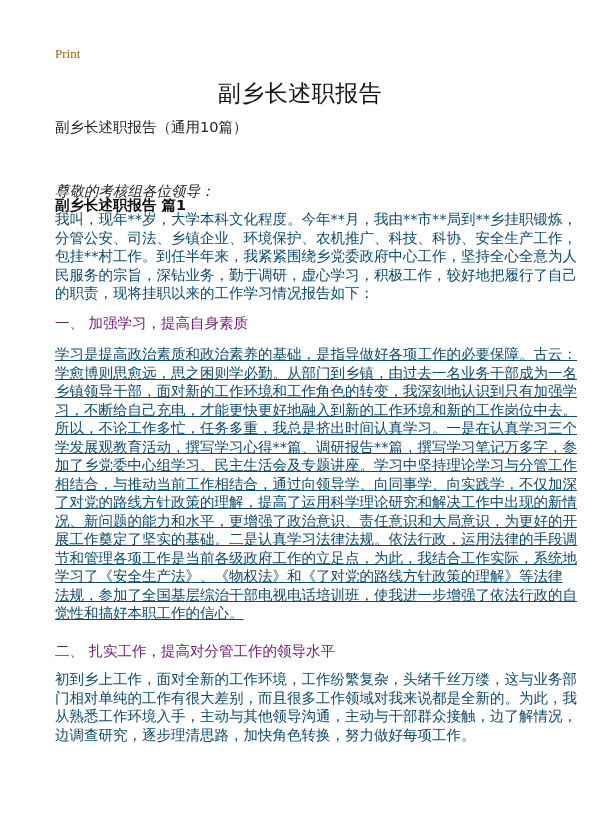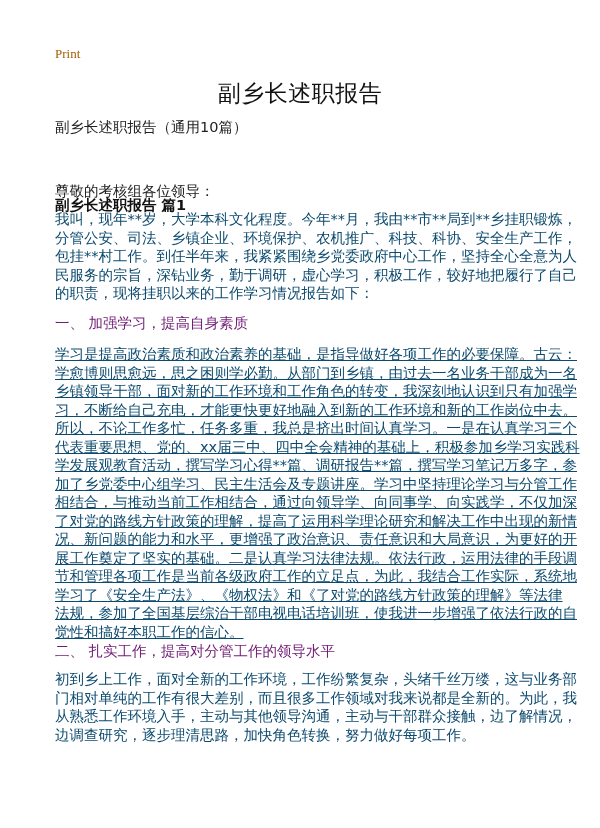--- a/index.html
+++ b/index.html
@@ -54,20 +54,21 @@
     font-weight: bold;
     color: #111;
     margin-top: 46px;
   }
   .salutation {
     position: absolute;
     left: 55px;
     top: 182px;
     font-size: 14.5px;
     color: #222;
+    font-style: italic;
   }
   .para {
     position: absolute;
     left: 55px;
     width: 500px;
     font-size: 14.5px;
     line-height: 18.5px;
     color: #0c4a6e;
   }
   .para .line {
@@ -110,21 +111,20 @@
   </div>
 
   <div class="heading" id="h1">一、 加强学习，提高自身素质</div>
 
   <div class="para" id="p2">
     <span class="line">学习是提高政治素质和政治素养的基础，是指导做好各项工作的必要保障。古云：</span>
     <span class="line">学愈博则思愈远，思之困则学必勤。从部门到乡镇，由过去一名业务干部成为一名</span>
     <span class="line">乡镇领导干部，面对新的工作环境和工作角色的转变，我深刻地认识到只有加强学</span>
     <span class="line">习，不断给自己充电，才能更快更好地融入到新的工作环境和新的工作岗位中去。</span>
     <span class="line">所以，不论工作多忙，任务多重，我总是挤出时间认真学习。一是在认真学习三个</span>
-    <span class="line">代表重要思想、党的、xx届三中、四中全会精神的基础上，积极参加乡学习实践科</span>
     <span class="line">学发展观教育活动，撰写学习心得**篇、调研报告**篇，撰写学习笔记万多字，参</span>
     <span class="line">加了乡党委中心组学习、民主生活会及专题讲座。学习中坚持理论学习与分管工作</span>
     <span class="line">相结合，与推动当前工作相结合，通过向领导学、向同事学、向实践学，不仅加深</span>
     <span class="line">了对党的路线方针政策的理解，提高了运用科学理论研究和解决工作中出现的新情</span>
     <span class="line">况、新问题的能力和水平，更增强了政治意识、责任意识和大局意识，为更好的开</span>
     <span class="line">展工作奠定了坚实的基础。二是认真学习法律法规。依法行政，运用法律的手段调</span>
     <span class="line">节和管理各项工作是当前各级政府工作的立足点，为此，我结合工作实际，系统地</span>
     <span class="line">学习了《安全生产法》、《物权法》和《了对党的路线方针政策的理解》等法律</span>
     <span class="line">法规，参加了全国基层综治干部电视电话培训班，使我进一步增强了依法行政的自</span>
     <span class="line">觉性和搞好本职工作的信心。</span>

